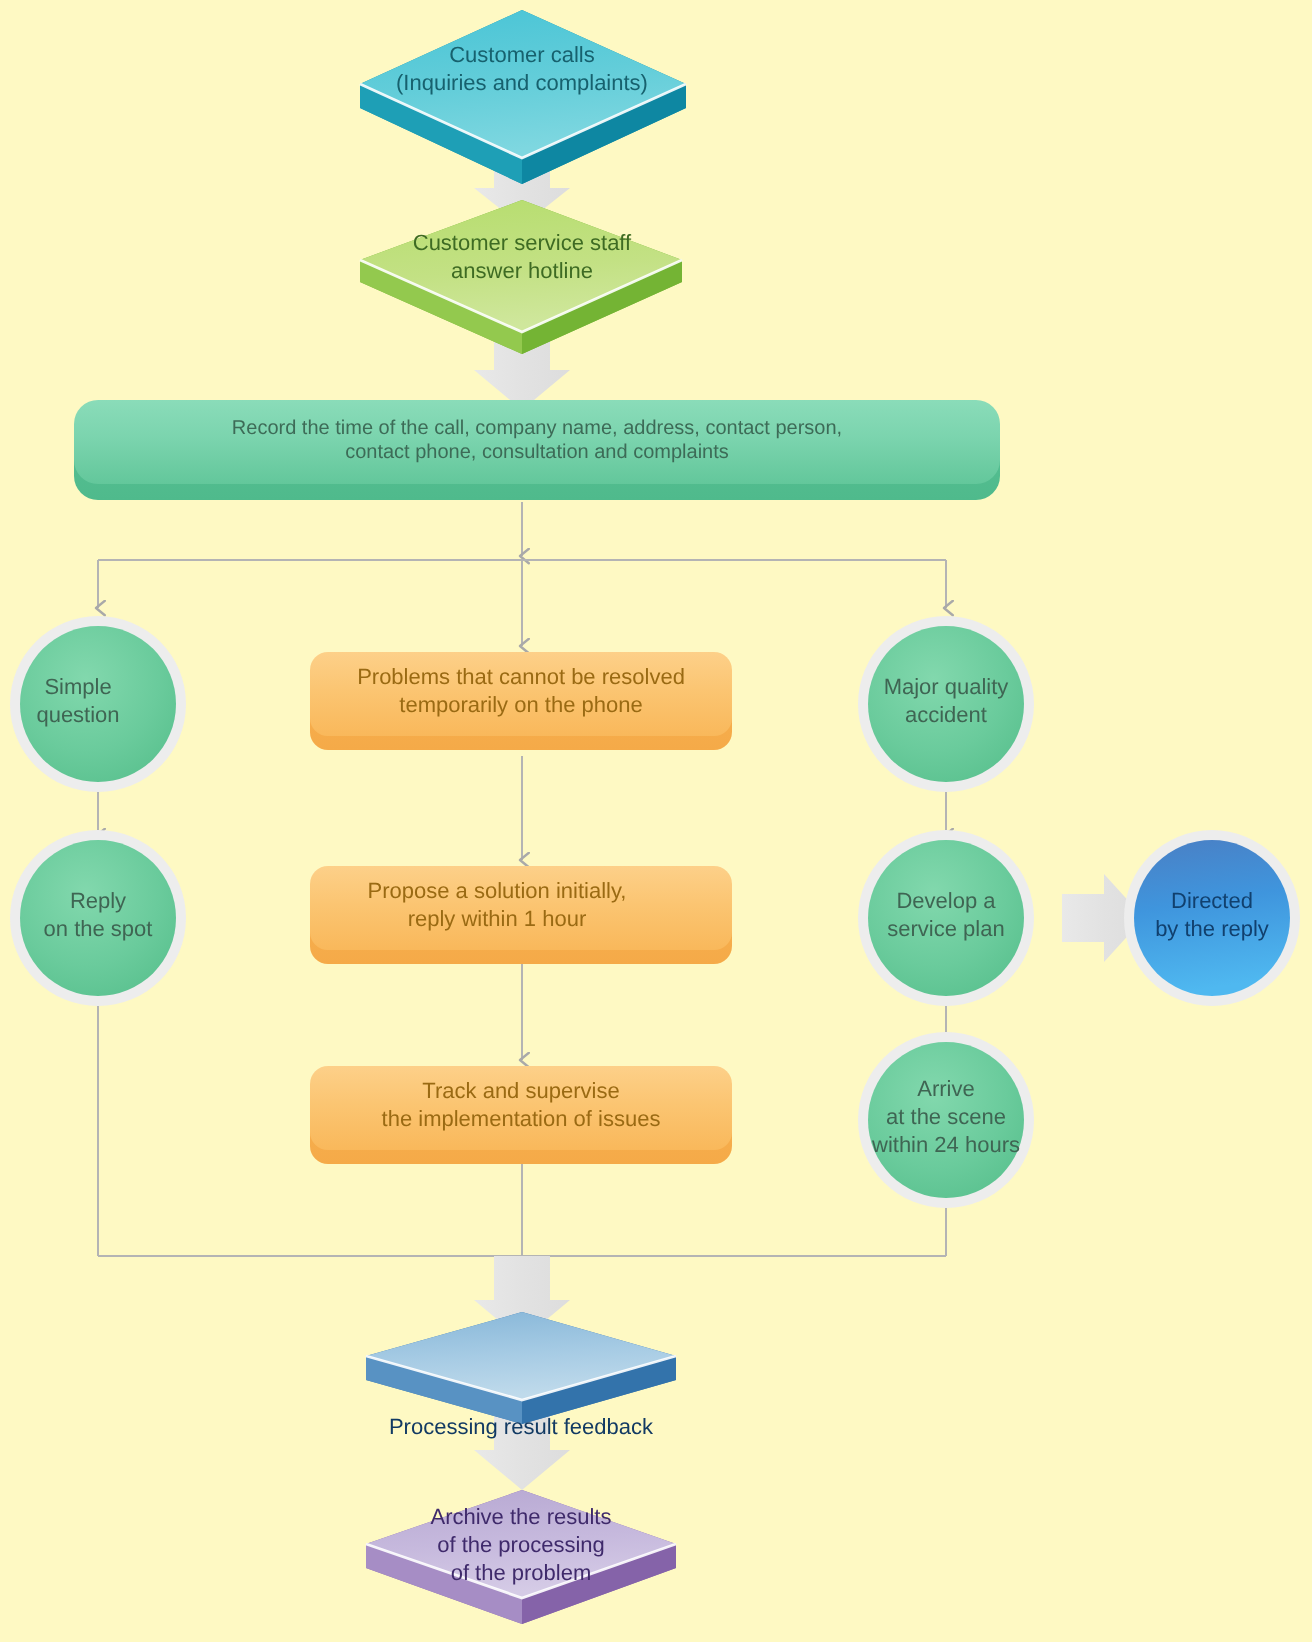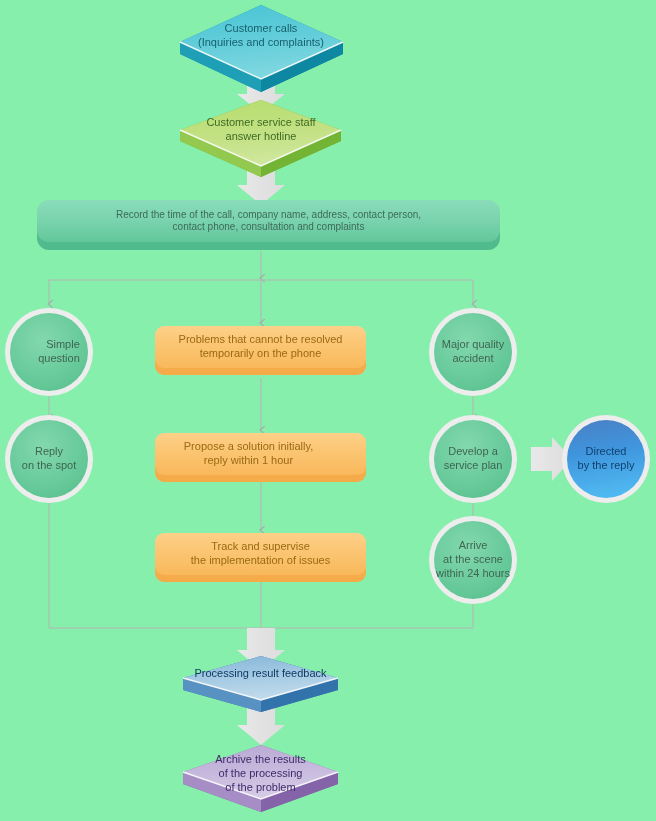--- a/index.html
+++ b/index.html
@@ -9,21 +9,21 @@
     background: #ffffff;
   }
   body {
     font-family: "Liberation Sans", "DejaVu Sans", sans-serif;
     -webkit-font-smoothing: antialiased;
   }
   #flow-root {
     position: relative;
     width: 656px;
     height: 821px;
-    background: #86efac;
+    background: #fef9c3;
     overflow: hidden;
   }
   #flow-svg {
     position: absolute;
     left: 0;
     top: 0;
     width: 656px;
     height: 821px;
   }
   .node-label {
@@ -226,21 +226,21 @@
 
   <div class="node-label lbl-slab-cyan" style="left:176px; top:14px; width:170px; height:44px;">Customer calls
 (Inquiries and complaints)</div>
 
   <div class="node-label lbl-slab-green" style="left:176px; top:108px; width:170px; height:44px;">Customer service staff
 answer hotline</div>
 
   <div class="node-label lbl-rect-green" style="left:47px; top:200px; width:443px; height:42px;">Record the time of the call, company name, address, contact person,
 contact phone, consultation and complaints</div>
 
-  <div class="node-label lbl-circle" style="left:20px; top:330px; width:78px; height:44px;text-align:right;">Simple
+  <div class="node-label lbl-circle" style="left:0; top:330px; width:78px; height:44px;">Simple
 question</div>
 
   <div class="node-label lbl-circle" style="left:10px; top:437px; width:78px; height:44px;">Reply
 on the spot</div>
 
   <div class="node-label lbl-rect-orange" style="left:157px; top:326px; width:207px; height:42px;">Problems that cannot be resolved
 temporarily on the phone</div>
 
   <div class="node-label lbl-rect-orange" style="left:145px; top:433px; width:207px; height:42px;">Propose a solution initially,
 reply within 1 hour</div>
@@ -254,19 +254,19 @@
   <div class="node-label lbl-circle" style="left:434px; top:330px; width:78px; height:44px;">Major quality
 accident</div>
 
   <div class="node-label lbl-circle" style="left:431px; top:531px; width:84px; height:58px;">Arrive
 at the scene
 within 24 hours</div>
 
   <div class="node-label lbl-circle-blue" style="left:567px; top:437px; width:78px; height:44px;">Directed
 by the reply</div>
 
-  <div class="node-label lbl-slab-blue" style="left:183px; top:663px; width:155px; height:22px;text-align:center;">Processing result feedback</div>
+  <div class="node-label lbl-slab-blue" style="left:183px; top:704px; width:155px; height:22px;text-align:center;">Processing result feedback</div>
 
   <div class="node-label lbl-slab-purple" style="left:183px; top:752px; width:155px; height:44px;">Archive the results
 of the processing
 of the problem</div>
 
 </div>
 
 </body></html>

